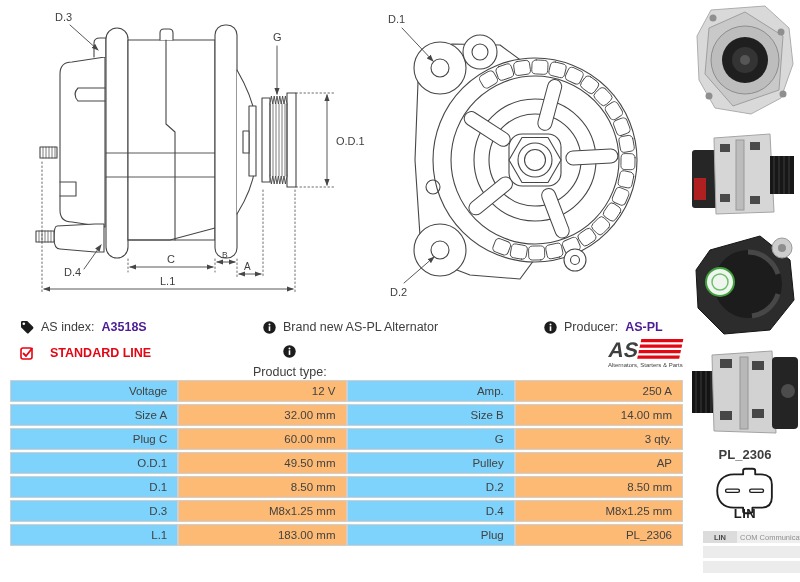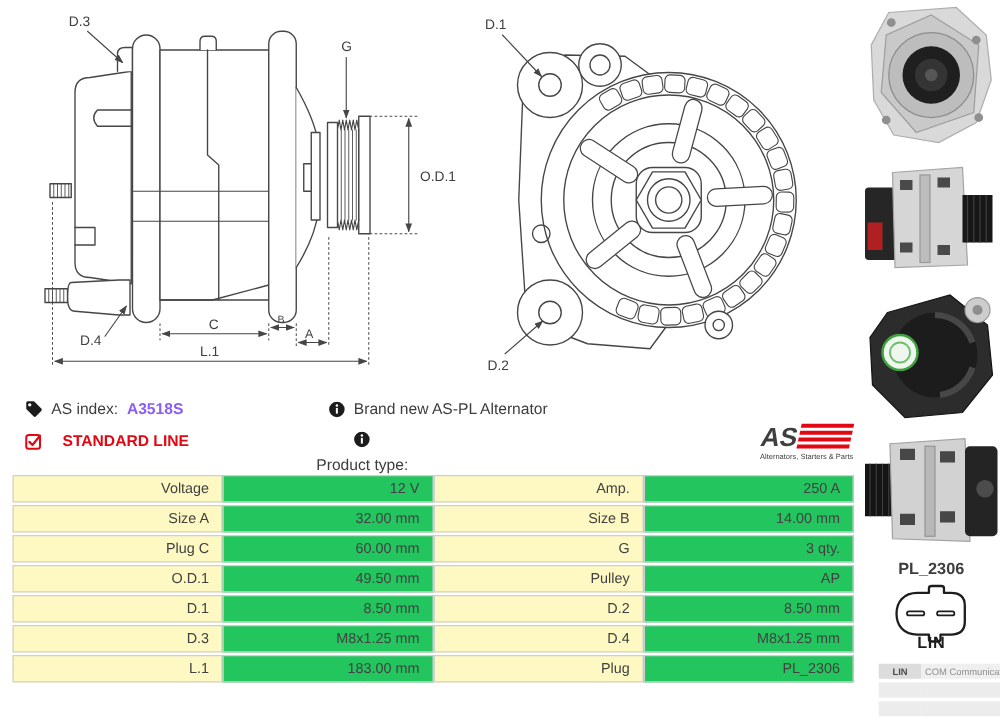--- a/index.html
+++ b/index.html
@@ -24,32 +24,32 @@
     border-collapse:separate; border-spacing:0 3px; table-layout:fixed; }
   .pin-table td { height:12px; padding:0 3px; overflow:hidden; white-space:nowrap; vertical-align:middle; }
   .pin-table .pin-cell { width:34px; background:#dcdcdc; font-weight:bold; color:#4a4a4a; text-align:center; }
   .pin-table .fn-cell { background:#efefef; color:#8f8f8f; }
   .pin-table .empty-row td { background:#ececec; }
 
   
   .info-bar { position:absolute; left:0; top:314px; width:690px; height:62px; font-size:12.5px; }
   .info-item { position:absolute; display:flex; align-items:center; gap:7px; height:16px; }
   .info-item .ic { flex:0 0 auto; display:inline-flex; }
-  .bold { font-weight:bold; color:#8b5cf6; }
+  .bold { font-weight:bold; color:#4c1d95; }
   .red { color:var(--red); }
   .standard { font-weight:bold; }
   .as-logo { position:absolute; left:598px; top:336px; }
 
   
   .spec-table { position:absolute; left:10px; top:378px; width:673px;
     border-collapse:separate; border-spacing:0 2px; table-layout:fixed; font-size:11.5px; }
   .spec-table td { height:22px; border:1px solid #cfcfcf; padding:0 10px;
     text-align:right; vertical-align:middle; color:#424242; }
-  .spec-table td.lbl { background:#fef9c3; }
-  .spec-table td.val { background:#22c55e; }
+  .spec-table td.lbl { background:#7dd3fc; }
+  .spec-table td.val { background:#fdba74; }
 </style>
 </head>
 <body>
 
 <div class="page">
 
   <svg class="drawings" viewBox="0 0 690 310" fill="none" stroke="#464646" stroke-width="1.1" stroke-linejoin="round" stroke-linecap="round">
     <defs>
       <marker id="ah" viewBox="0 0 8 6" refX="7" refY="3" markerWidth="8" markerHeight="6" orient="auto-start-reverse">
         <path d="M0,0 L8,3 L0,6 Z" fill="#464646" stroke="none"></path>
@@ -296,20 +296,31 @@
         <svg width="13" height="13" viewBox="0 0 13 13">
             <circle cx="6.5" cy="6.5" r="6.2" fill="#1c1c1c"></circle>
             <circle cx="6.5" cy="3.4" r="1" fill="#fff"></circle>
             <rect x="5.7" y="5.3" width="1.6" height="4.6" fill="#fff"></rect>
           </svg>
       </span>
       <span>Product type:</span>
       <span class="bold">Brand new</span>
     </div>
 
+    <div class="info-item" style="left:544px; top:5px;">
+      <span class="ic">
+        <svg width="13" height="13" viewBox="0 0 13 13">
+            <circle cx="6.5" cy="6.5" r="6.2" fill="#1c1c1c"></circle>
+            <circle cx="6.5" cy="3.4" r="1" fill="#fff"></circle>
+            <rect x="5.7" y="5.3" width="1.6" height="4.6" fill="#fff"></rect>
+          </svg>
+      </span>
+      <span>Producer:</span>
+      <span class="bold">AS-PL</span>
+    </div>
   </div>
 
   <div class="as-logo">
     <svg width="92" height="36" viewBox="0 0 92 36">
       <g transform="skewX(-12)">
         <text x="14" y="21" font-size="21" font-weight="bold" fill="#e30613" style="font-family:'Liberation Sans',sans-serif;">AS</text>
         <rect x="44" y="3" width="42" height="3.2" fill="#e30613"></rect>
         <rect x="44" y="8.5" width="42" height="3.2" fill="#e30613"></rect>
         <rect x="44" y="14" width="42" height="3.2" fill="#e30613"></rect>
         <rect x="44" y="19.5" width="42" height="3.2" fill="#e30613"></rect>

